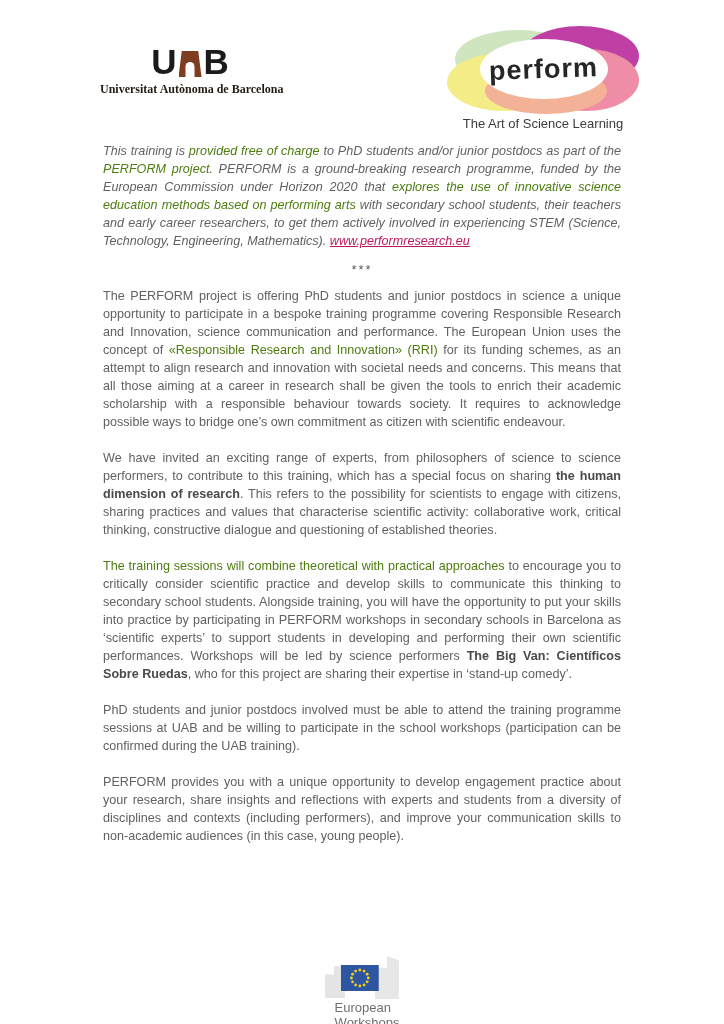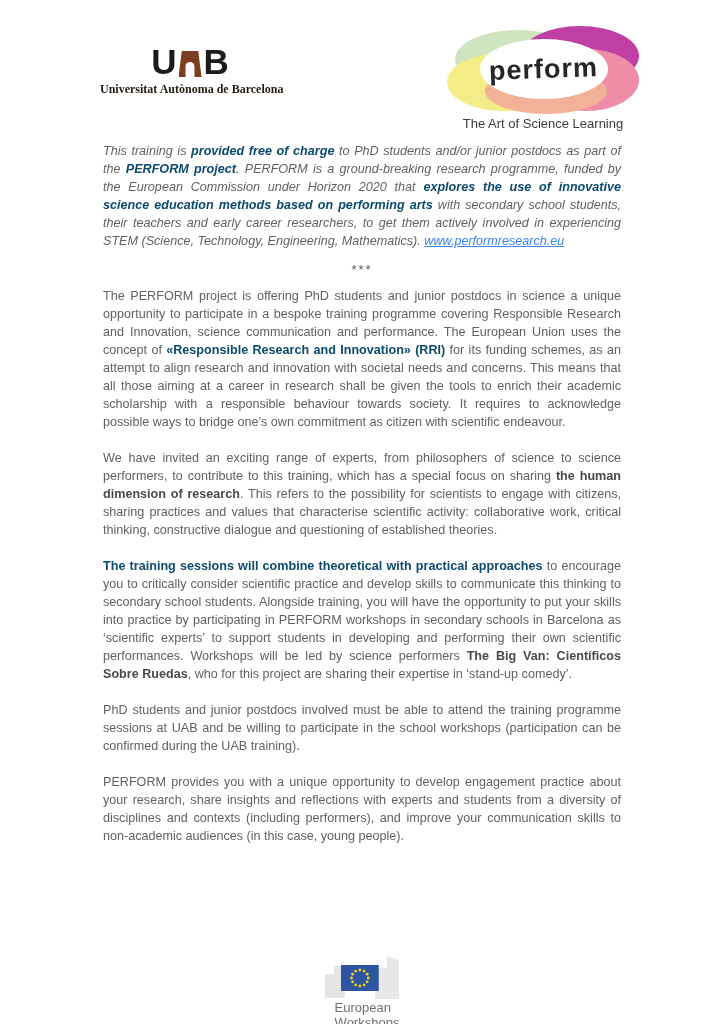--- a/index.html
+++ b/index.html
@@ -36,23 +36,23 @@
   .perform-word { font-size: 27px; font-weight: bold; color: #262626; letter-spacing: 1px;
                   transform: rotate(-2deg); }
   .perform-tag { margin-top: 0; font-size: 13px; color: #3d3d3d; }
 
   
   .content { position: absolute; left: 103px; top: 142px; width: 518px; }
   .p { font-size: 12.6px; line-height: 18px; color: #616161; text-align: justify;
        margin: 0 0 18px 0; }
   .p.italic { font-style: italic; }
   .p.tight { margin-bottom: 0; }
-  .p .b  { font-weight: bold; color: #0c4a6e; }
+  .p .b  { font-weight: normal; color: #4d7c0f; }
   .p .sb { font-weight: bold; color: #4a4a4a; }
-  .link { color: #3b82f6; text-decoration: underline; cursor: pointer; }
+  .link { color: #be185d; text-decoration: underline; cursor: pointer; }
   .sep { text-align: center; font-size: 13px; color: #5a5a5a; letter-spacing: 2px;
          margin: -6px 0 10px 0; }
   .apply-h { font-size: 13px; font-weight: bold; color: #101010; margin: 0 0 2px 0; }
   .apply-link { font-size: 13.5px; }
 
   
   .footer { position: absolute; left: 50%; transform: translateX(-50%); top: 954px;
             display: flex; align-items: center; flex-direction: column; }
   .ec-logo { position: relative; width: 74px; height: 46px; flex: none; }
   .ec-bg-left { position: absolute; left: 0; top: 8px; width: 20px; height: 36px;

